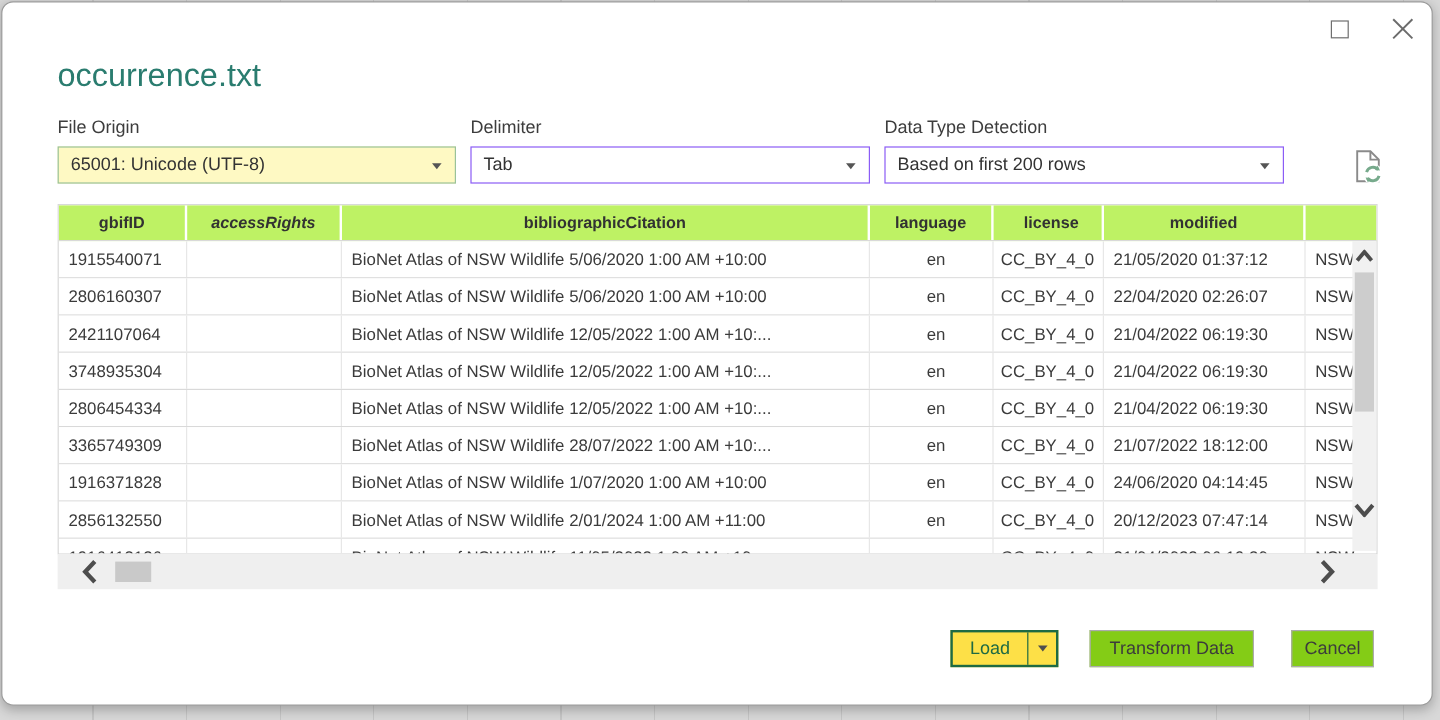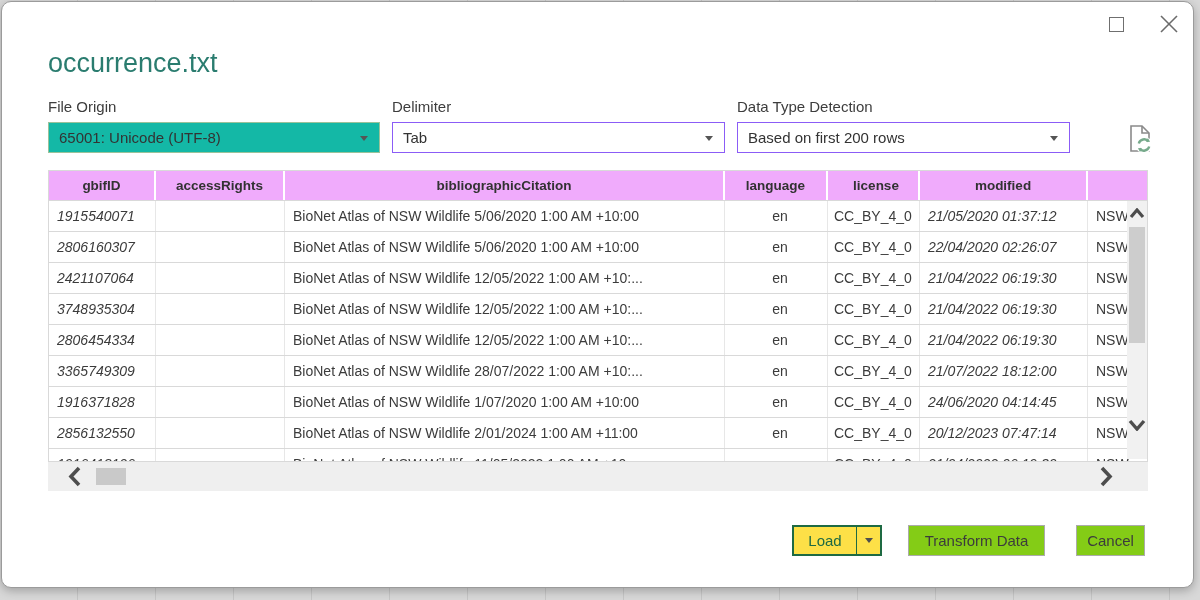--- a/index.html
+++ b/index.html
@@ -24,49 +24,49 @@
   .fgroup { position: absolute; top: 96px; }
   .fg-origin { left: 46px; width: 332px; }
   .fg-delim  { left: 390px; width: 333px; }
   .fg-dtd    { left: 735px; width: 333px; }
   .flabel { font-size: 15px; color: #3d3d3d; margin-bottom: 7px; }
   .dropdown {
     position: relative; height: 31px; border: 1px solid #8b5cf6; background: #fff;
     font-size: 15px; color: #333; line-height: 29px; padding-left: 10px; cursor: pointer;
     white-space: nowrap;
   }
-  .dd-green { background: #14b8a6; border: 1px solid #9ac29a; }
+  .dd-green { background: #fef9c3; border: 1px solid #9ac29a; }
   .caret {
     position: absolute; right: 11px; top: 13px; width: 0; height: 0;
     border-left: 4.5px solid transparent; border-right: 4.5px solid transparent;
     border-top: 5.5px solid #555;
   }
   .refreshbtn { position: absolute; left: 1118px; top: 118px; width: 38px; height: 38px;
     display: flex; align-items: center; justify-content: center; cursor: pointer; }
   
   .table {
     position: absolute; left: 46px; top: 168px; width: 1100px; height: 292px;
     border: 1px solid #d9d9d9; overflow: hidden; background: #fff;
   }
-  .thead { display: flex; height: 30px; background: #f0abfc; border-bottom: 1px solid #d9d9d9; }
+  .thead { display: flex; height: 30px; background: #bef264; border-bottom: 1px solid #d9d9d9; }
   .hcell {
     font-size: 13.5px; font-weight: bold; color: #323232; text-align: center;
     line-height: 29px; border-right: 2px solid #ffffff; overflow: hidden; white-space: nowrap;
     flex: 0 0 auto;
   }
   .tbody { height: 262px; overflow: hidden; }
   .trow { display: flex; height: 31px; border-bottom: 1px solid #d9d9d9; background: #fff; }
   .tcell {
     font-size: 14px; color: #3b3b3b; line-height: 30px; padding-left: 8px;
     border-right: 1px solid #e7e7e7; overflow: hidden; white-space: nowrap; flex: 0 0 auto;
   }
-  .c0 { width: 107px; } .c1 { width: 129px; } .c2 { width: 440px; }
+  .c0 { width: 107px; } .c1 { width: 129px; font-style: italic; } .c2 { width: 440px; }
   .c3 { width: 103px; text-align: center; } .c4 { width: 92px; padding-left: 6px; }
   .c5 { width: 168px; } .c6 { width: 41px; border-right: none; }
-  .tcell.c0, .tcell.c5 { font-style: italic; }
+  .tcell.c0, .tcell.c5 { }
   .hcell.c6 { border-right: none; }
   
   .vscroll { position: absolute; right: 0; top: 30px; width: 20px; height: 258px; background: #f1f1f1; }
   .vthumb { position: absolute; left: 2px; top: 26px; width: 16px; height: 116px; background: #cdcdcd; cursor: pointer; }
   .varrow { position: absolute; left: 0; width: 20px; height: 20px; display: flex; align-items: center; justify-content: center; cursor: pointer; }
   .vup { top: 2px; } .vdown { bottom: 24px; }
   
   .hscroll { position: absolute; left: 46px; top: 460px; width: 1100px; height: 29px; background: #efefef; }
   .harrow { position: absolute; top: 0; height: 29px; width: 24px; display: flex; align-items: center; justify-content: center; cursor: pointer; }
   .hleft { left: 14px; } .hright { right: 30px; }

